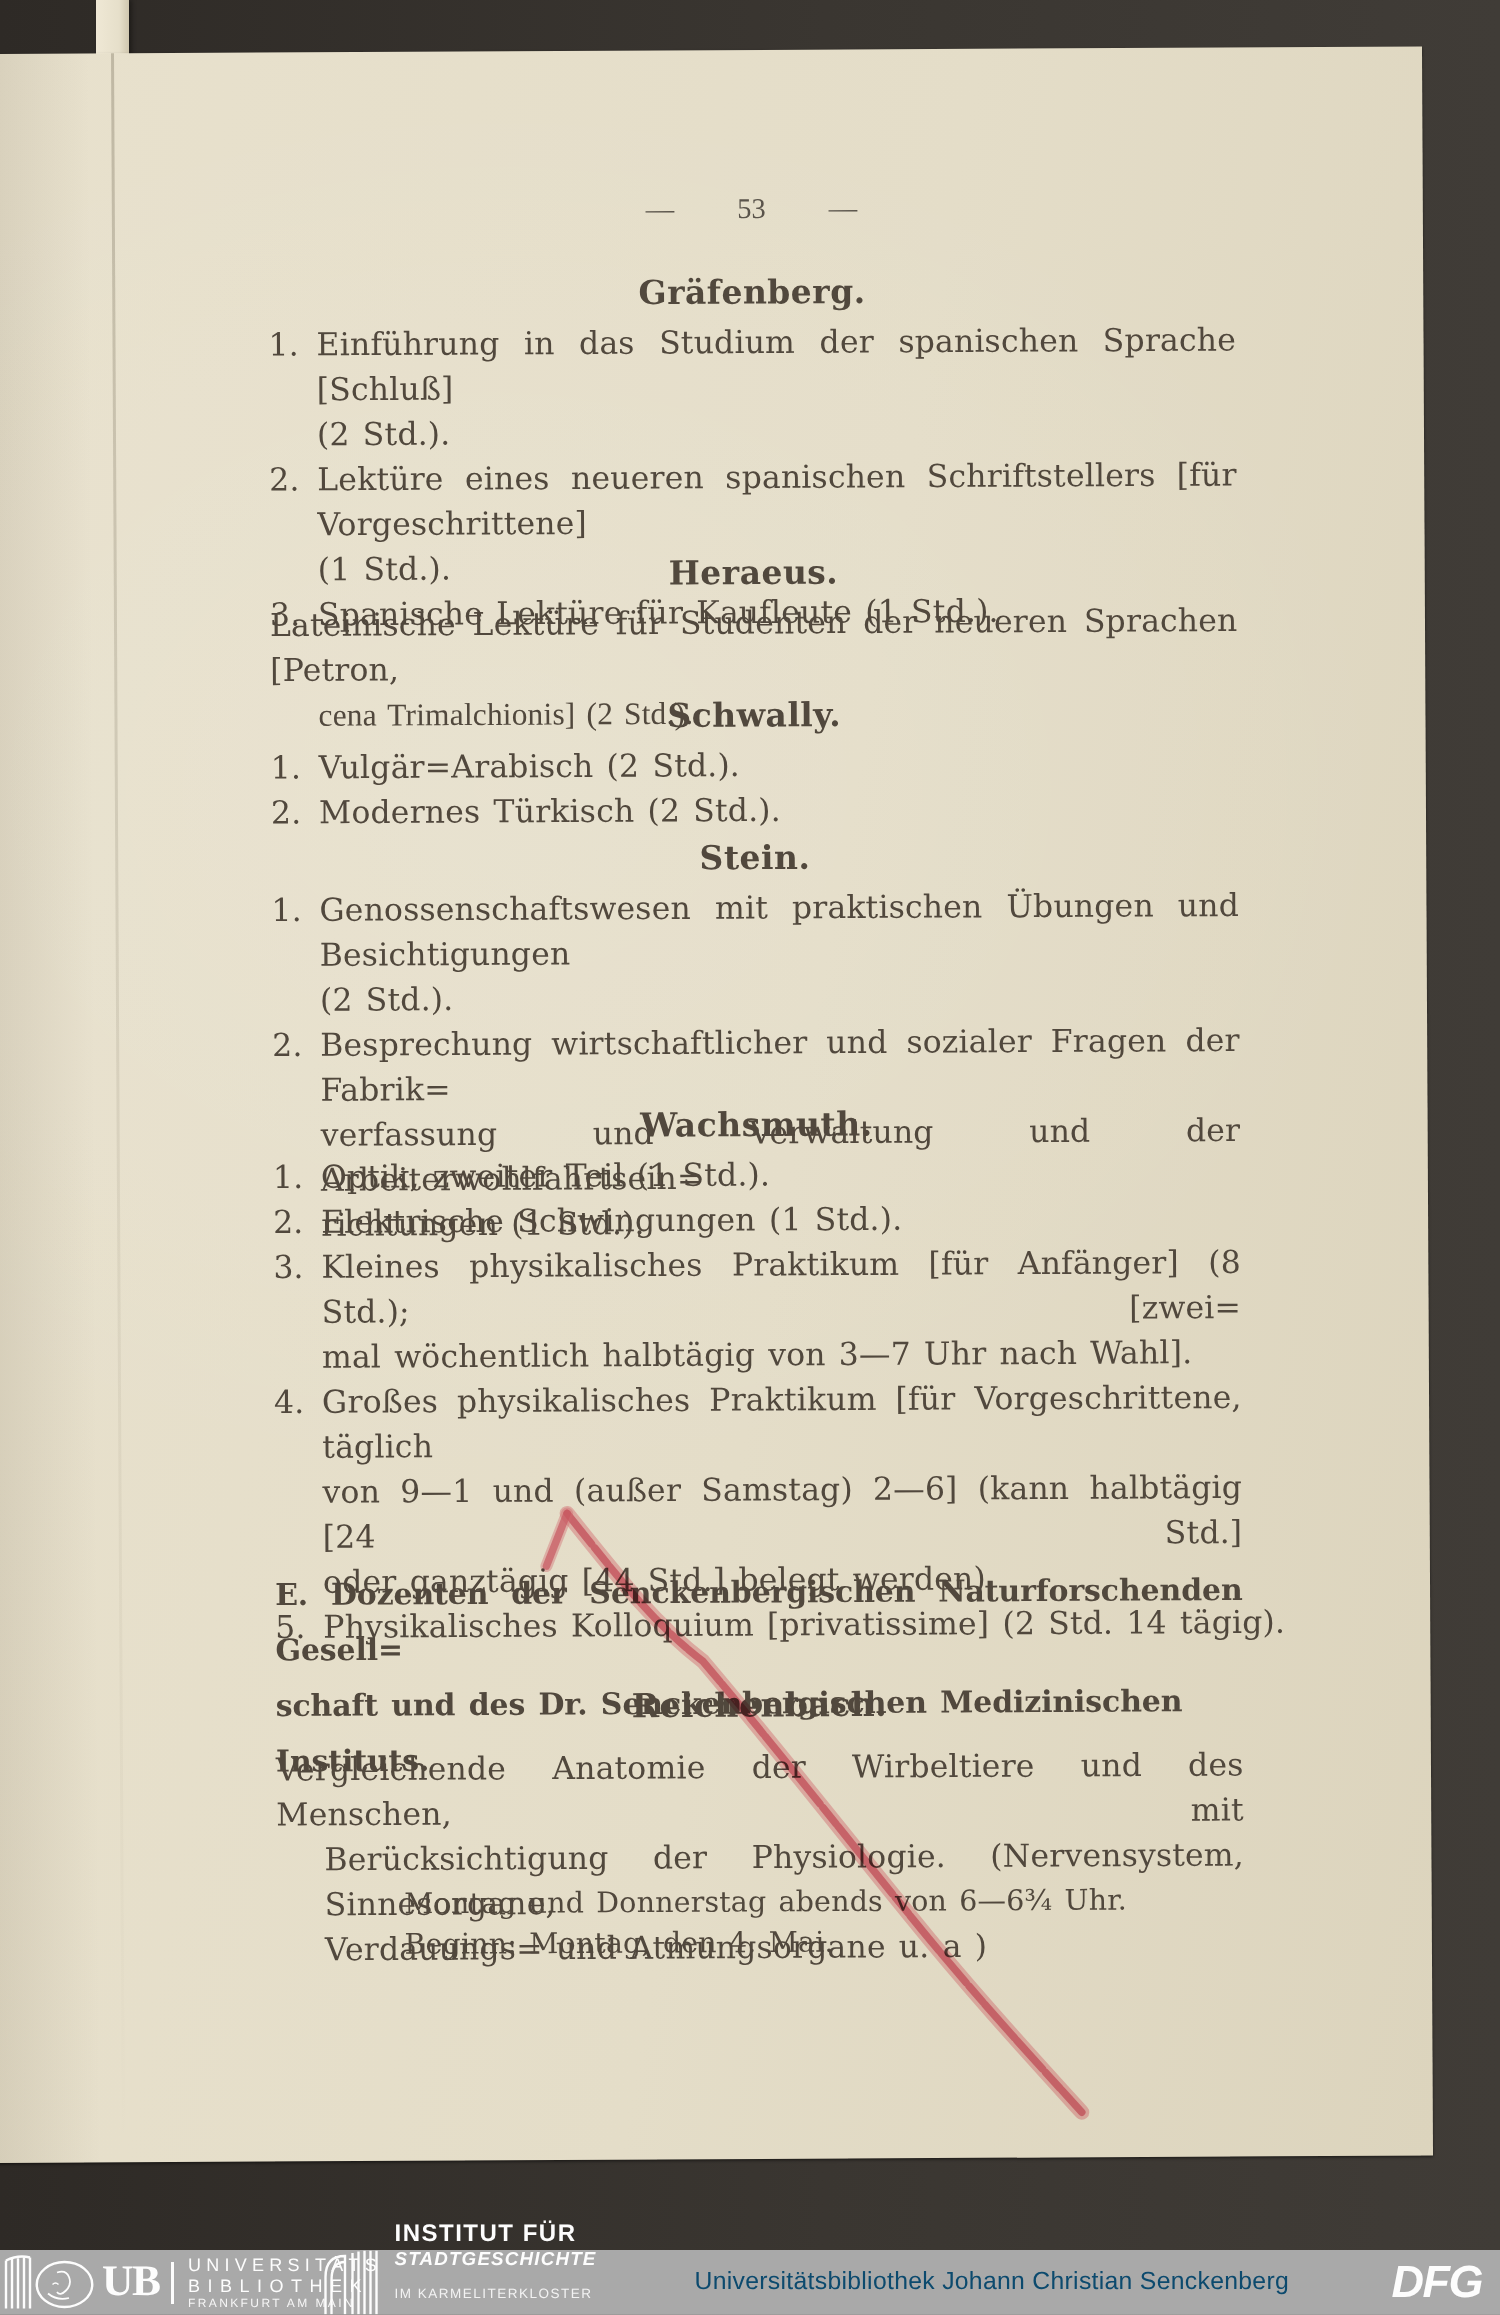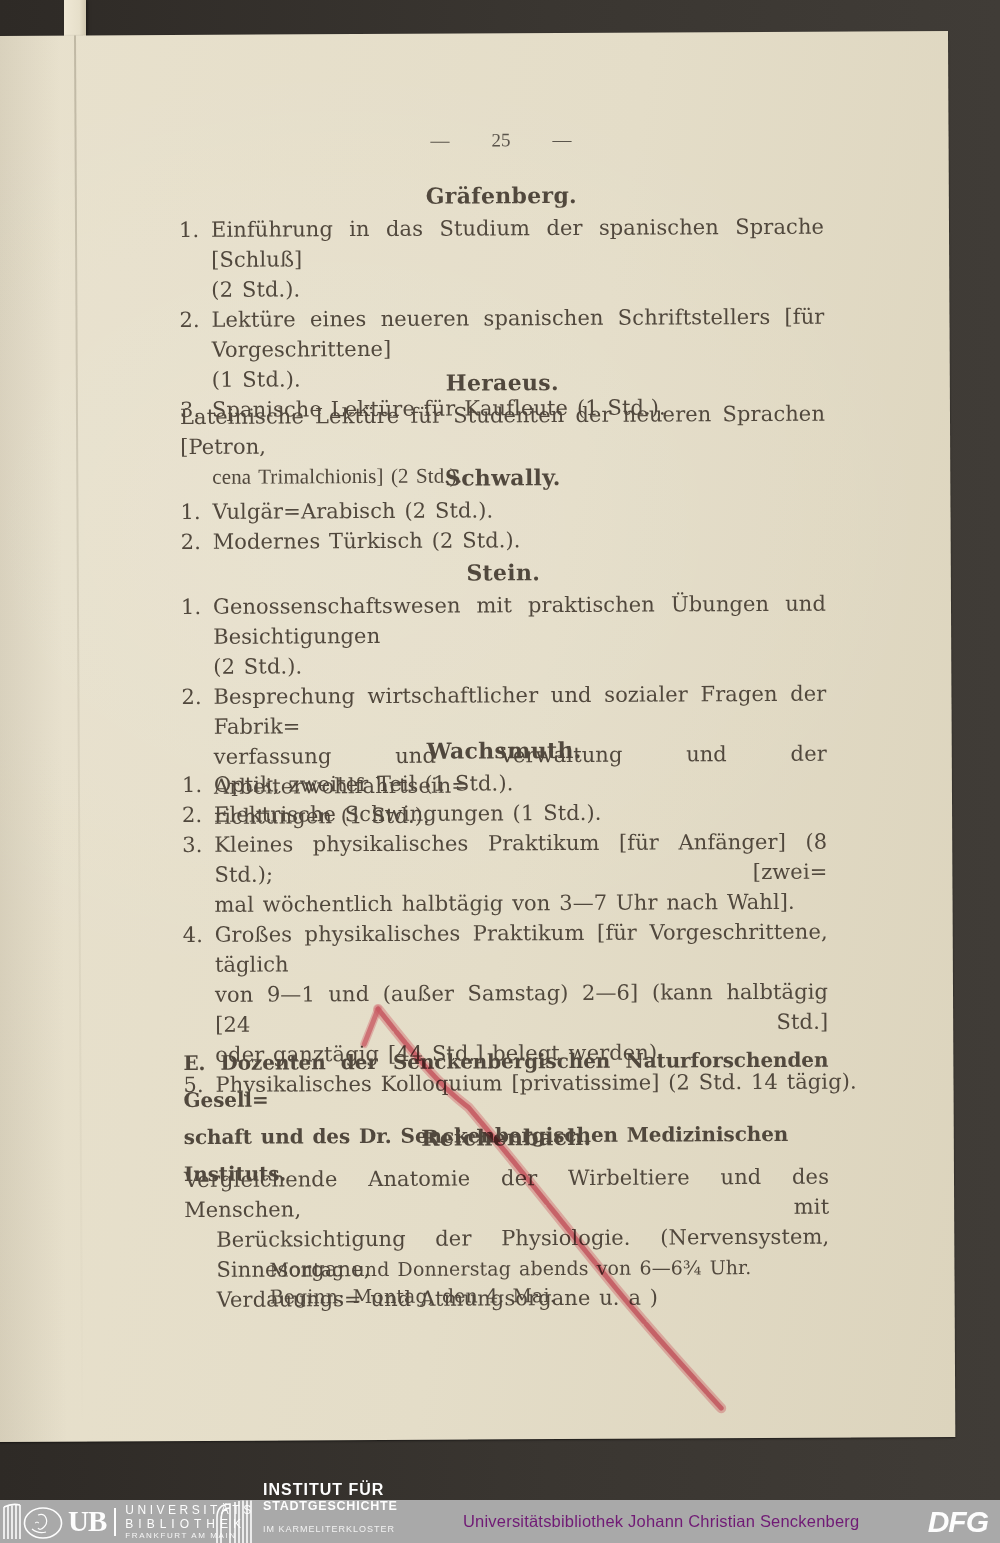--- a/index.html
+++ b/index.html
@@ -65,45 +65,45 @@
   .ub-group{left:2px;gap:4px;}
   .ub-abbr{font-family:"Liberation Serif",serif;font-weight:bold;font-size:29px;line-height:43px;letter-spacing:-1px;}
   .ub-div{width:2px;height:28px;background:#fdfdfd;margin:0 5px 0 4px;}
   .ub-text{display:flex;flex-direction:column;justify-content:center;line-height:1;}
   .ub-text .t1{font-size:12px;letter-spacing:3.5px;margin-bottom:2px;}
   .ub-text .t2{font-size:12px;letter-spacing:5px;margin-bottom:2px;}
   .ub-text .t3{font-size:8px;letter-spacing:1.6px;opacity:0.92;}
   .isg-group{left:215px;gap:8px;}
   .isg-text{display:flex;flex-direction:column;justify-content:center;line-height:1;}
   .isg-text .t1{font-size:16px;font-weight:bold;letter-spacing:1px;margin-bottom:2px;}
-  .isg-text .t2{font-size:12.5px;font-weight:bold;letter-spacing:0.8px;margin-bottom:13px;}
+  .isg-text .t2{font-size:12.5px;font-weight:bold;letter-spacing:0.8px;margin-bottom:13px;font-style:italic;}
   .isg-text .t3{font-size:9px;letter-spacing:1px;opacity:0.88;margin-bottom:18px;}
   .isg-text .t4{font-size:9px;letter-spacing:1px;opacity:0.88;}
   .lib-name{
     position:absolute;left:463px;top:0;height:43px;display:flex;align-items:center;
-    font-size:16.5px;color:#701a75;letter-spacing:0.2px;
+    font-size:16.5px;color:#0c4a6e;letter-spacing:0.2px;
   }
   .dfg{
     position:absolute;right:12px;top:0;height:43px;display:flex;align-items:center;
     font-size:30px;font-weight:bold;font-style:italic;letter-spacing:-1px;
   }
 </style>
 </head>
 <body>
 
 <div class="ribbon"></div>
 
 <div class="page">
   <div class="crease"></div>
 
   <div class="col">
 
     <div class="pageno">
       <span>—</span>
-      <span>25</span>
+      <span>53</span>
       <span>—</span>
     </div>
 
     <div class="sec" style="top:146px">
       <div class="shead">Gräfenberg.</div>
       <div class="bl item j">
         <span class="num">1.</span>
         <span>Einführung in das Studium der spanischen Sprache [Schluß]</span>
       </div>
       <div class="bl cont">(2 Std.).</div>

